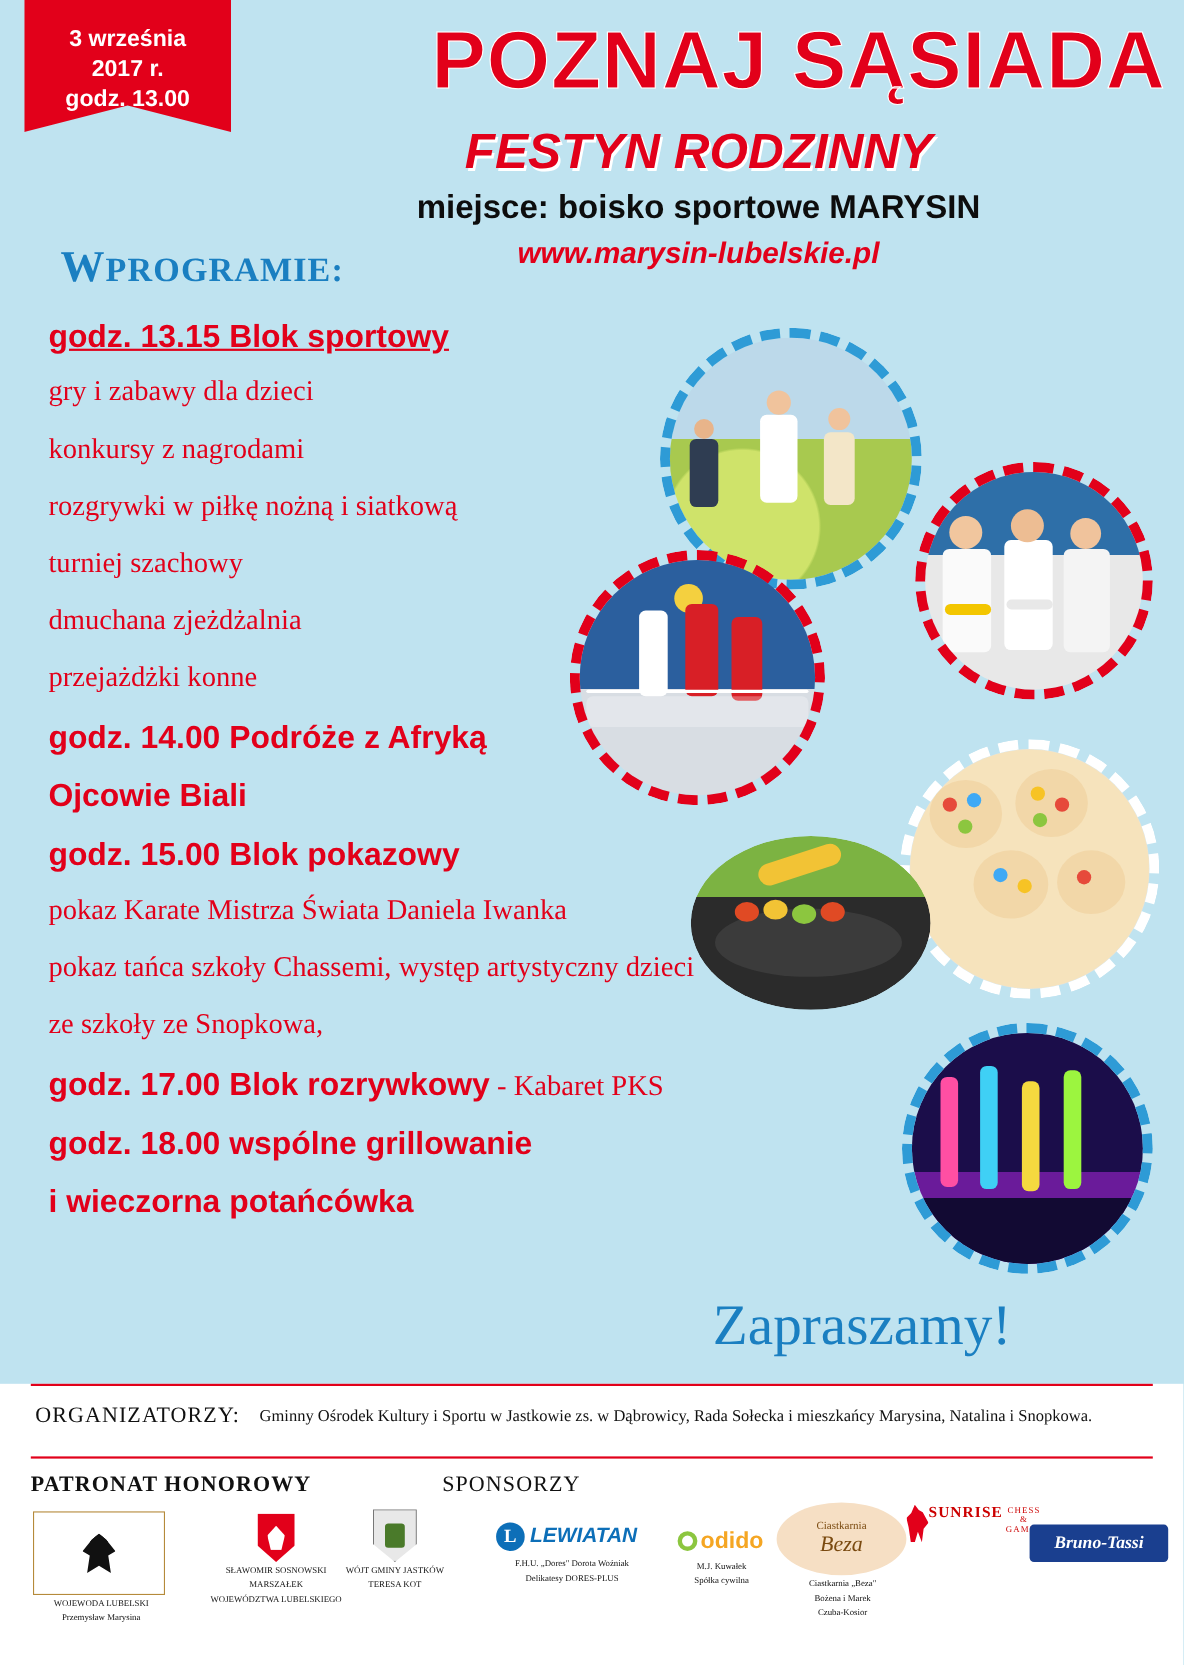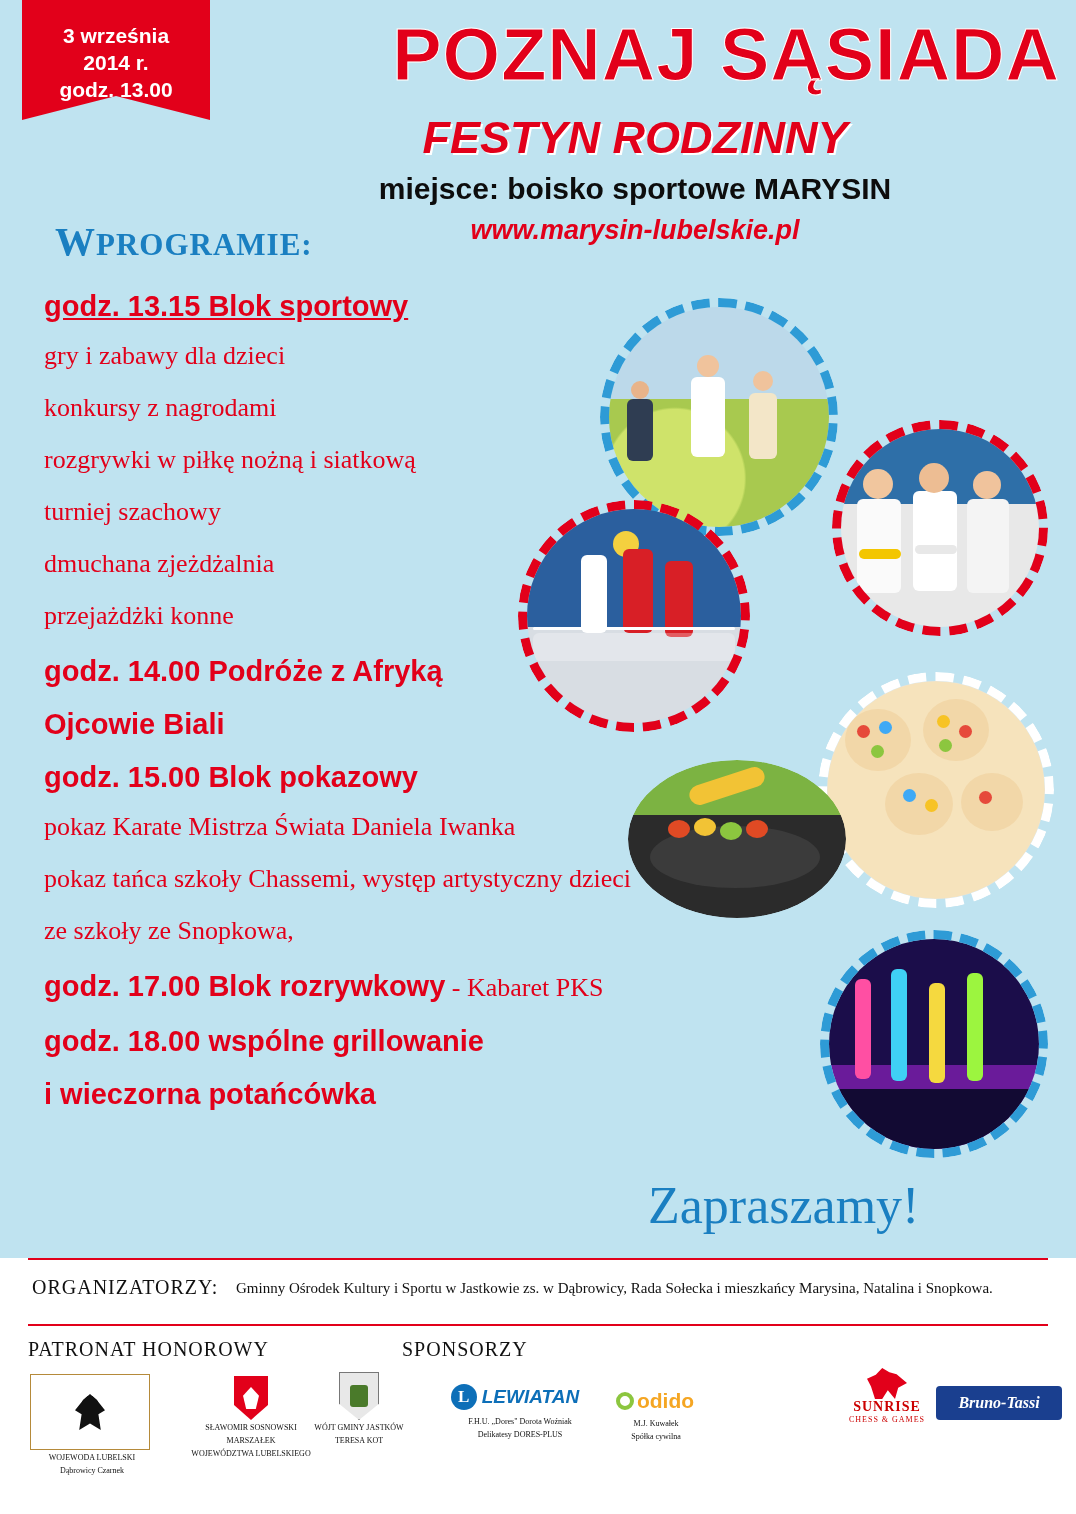--- a/index.html
+++ b/index.html
@@ -153,21 +153,21 @@
     font-size:20px;color:#111;letter-spacing:1px;
   }
   .org-text{
     position:absolute;left:236px;top:22px;width:800px;
     font-family:"Liberation Serif", serif;
     font-size:15px;color:#111;
   }
   .pat-label{
     position:absolute;left:28px;top:80px;
     font-family:"Liberation Serif", serif;
-    font-size:20px;color:#111;letter-spacing:1px;
+    font-size:20px;color:#111;letter-spacing:1px;font-weight:bold;
   }
   .spo-label{
     position:absolute;left:402px;top:80px;
     font-family:"Liberation Serif", serif;
     font-size:20px;color:#111;letter-spacing:1px;text-align:center;
   }
   .logo{position:absolute;text-align:center;font-family:"Liberation Serif", serif;}
   .logo .cap{font-size:8px;color:#111;line-height:10px;display:block;margin-top:3px;}
   .crest-box{
     width:118px;height:74px;border:1px solid #b58a3a;background:#fff;
@@ -205,41 +205,41 @@
     font-family:"Liberation Sans",sans-serif;font-weight:bold;font-size:21px;color:#f5a623;
   }
   .odido .o{width:18px;height:18px;border-radius:50%;border:4px solid #8cc63f;box-sizing:border-box;}
   .beza{
     width:118px;height:66px;border-radius:50%;background:#f6dfc4;
     display:flex;align-items:center;justify-content:center;flex-direction:column;
     font-family:"Liberation Serif",serif;color:#7a4a10;
   }
   .beza .b1{font-size:10px;}
   .beza .b2{font-size:20px;font-style:italic;}
-  .sunrise{width:126px;height:56px;display:flex;flex-direction:column;align-items:center;}
+  .sunrise{width:126px;height:56px;display:flex;flex-direction:row;align-items:flex-start;}
   .sunrise .horse{
     width:40px;height:34px;background:#e2001a;
     clip-path:polygon(20% 100%,10% 60%,0 35%,22% 22%,38% 0,56% 14%,74% 20%,100% 48%,78% 64%,70% 100%,52% 72%,38% 100%);
   }
   .sunrise .s1{font-family:"Liberation Serif",serif;font-weight:bold;font-size:14px;color:#c00;letter-spacing:1px;}
   .sunrise .s2{font-family:"Liberation Serif",serif;font-size:8px;color:#c00;letter-spacing:1px;}
   .bruno{
     width:126px;height:34px;background:#1a3f8f;color:#fff;border-radius:4px;
     display:flex;align-items:center;justify-content:center;
     font-family:"Liberation Serif",serif;font-weight:bold;font-style:italic;font-size:16px;
   }
 </style>
 </head>
 <body>
 
 <div class="poster">
 
   <div class="ribbon">
     <div>3 września</div>
-    <div>2014 r.</div>
+    <div>2017 r.</div>
     <div>godz. 13.00</div>
   </div>
 
   <div class="title-main">POZNAJ SĄSIADA</div>
   <div class="title-sub">FESTYN RODZINNY</div>
   <div class="title-place">miejsce: boisko sportowe MARYSIN</div>
   <div class="title-www">www.marysin-lubelskie.pl</div>
 
   <div class="prog-head">
     <span>W</span><span class="small">PROGRAMIE:</span>
@@ -352,21 +352,21 @@
   <div class="org-text">Gminny Ośrodek Kultury i Sportu w Jastkowie zs. w Dąbrowicy, Rada Sołecka i mieszkańcy Marysina, Natalina i Snopkowa.</div>
   <div class="foot-rule r2"></div>
   <div class="pat-label">PATRONAT HONOROWY</div>
   <div class="spo-label">SPONSORZY</div>
 
   <div class="logo" style="left:30px;top:116px;width:124px;">
     <div class="crest-box">
         <div class="eagle"></div>
       </div>
     <span class="cap">WOJEWODA LUBELSKI</span>
-    <span class="cap">Dąbrowicy Czarnek</span>
+    <span class="cap">Przemysław Marysina</span>
   </div>
 
   <div class="logo" style="left:186px;top:118px;width:130px;">
     <div style="display:flex;justify-content:center;">
         <div class="shield">
           <div class="w"></div>
         </div>
       </div>
     <span class="cap">SŁAWOMIR SOSNOWSKI</span>
     <span class="cap">MARSZAŁEK</span>
@@ -394,20 +394,29 @@
 
   <div class="logo" style="left:600px;top:128px;width:112px;">
     <div class="odido">
       <div class="o"></div>
       <span>odido</span>
     </div>
     <span class="cap">M.J. Kuwałek</span>
     <span class="cap">Spółka cywilna</span>
   </div>
 
+  <div class="logo" style="left:706px;top:108px;width:120px;">
+    <div class="beza">
+      <span class="b1">Ciastkarnia</span>
+      <span class="b2">Beza</span>
+    </div>
+    <span class="cap">Ciastkarnia „Beza"</span>
+    <span class="cap">Bożena i Marek</span>
+    <span class="cap">Czuba-Kosior</span>
+  </div>
 
   <div class="logo" style="left:824px;top:110px;width:126px;">
     <div class="sunrise">
       <div class="horse"></div>
       <span class="s1">SUNRISE</span>
       <span class="s2">CHESS &amp; GAMES</span>
     </div>
   </div>
 
   <div class="logo" style="left:936px;top:128px;width:126px;">

